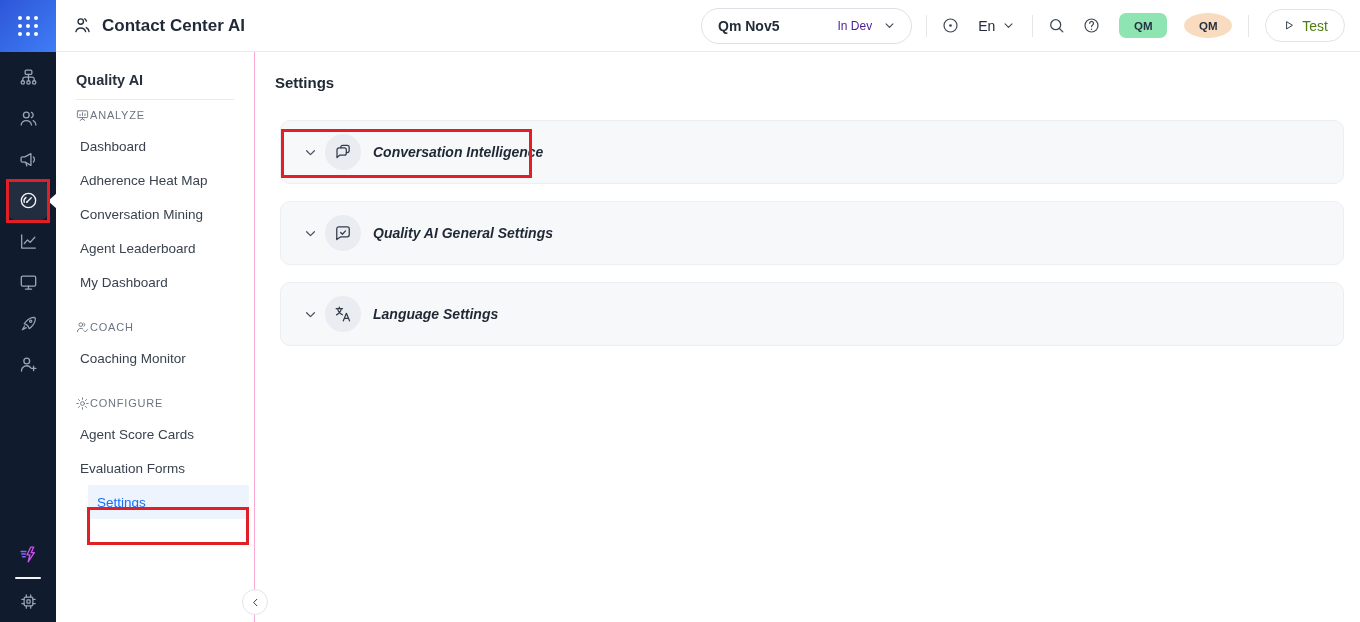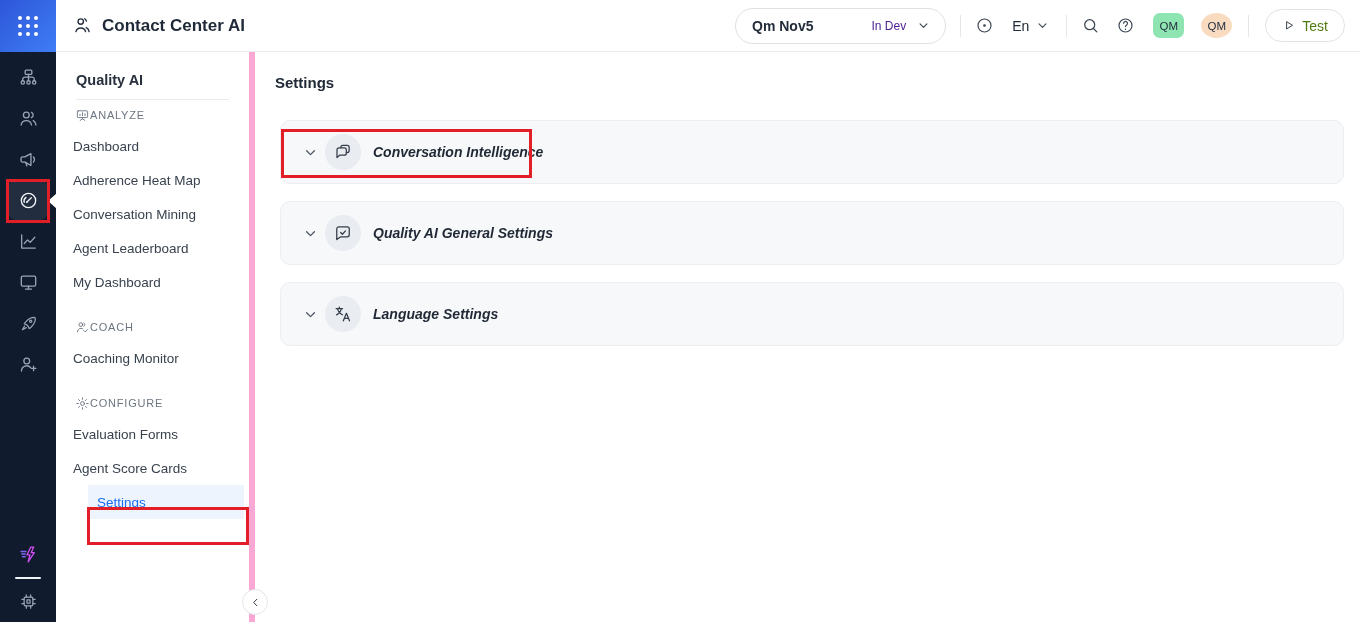--- a/index.html
+++ b/index.html
@@ -26,21 +26,21 @@
     border:1px solid #dde1e6;border-radius:18px;cursor:pointer;background:#fff;}
   .env-name{font-size:14px;font-weight:700;color:#232d3a;}
   .env-status{font-size:12px;color:#4c1d95;margin-left:48px;}
   .chev{width:15px;height:15px;color:#3f4854;}
   .vdiv{width:1px;height:22px;background:#e4e7ea;margin:0 14px;}
   .icon-btn{display:grid;place-items:center;cursor:pointer;color:#3c4754;}
   .icon-btn svg{width:19px;height:19px;}
   .lang{display:flex;align-items:center;gap:6px;cursor:pointer;margin:17px 2px;justify-content:center;}
   .lang-code{font-size:14px;color:#222c3a;}
   .avatars{display:flex;align-items:center;gap:17px;margin-left:18px;}
-  .avatar{width:31px;height:25px;display:grid;place-items:center;font-size:11.5px;font-weight:400;color:#253043;cursor:pointer;}
+  .avatar{width:48px;height:25px;display:grid;place-items:center;font-size:11.5px;font-weight:700;color:#253043;cursor:pointer;}
   .avatar.rounded-square{border-radius:7px;}
   .avatar.circle{border-radius:50%;}
   .test-btn{display:flex;align-items:center;gap:7px;height:33px;padding:0 16px;border:1px solid #dfe3e7;
     border-radius:17px;background:#fff;cursor:pointer;color:#27313e;}
   .test-btn svg{width:13px;height:13px;}
   .test-label{font-size:14px;color:#4d7c0f;}
   .sp16{width:16px;}
 
   
   .rail{position:absolute;left:0;top:52px;width:56px;height:570px;background:var(--railbg);
@@ -48,27 +48,27 @@
   .rail-item{width:40px;height:40px;display:grid;place-items:center;color:var(--railicon);
     border-radius:8px;cursor:pointer;margin-bottom:1px;}
   .rail-item svg{width:21px;height:21px;}
   .rail-item.active{background:#222e3f;color:#f2f5f9;}
   .rail-top{display:flex;flex-direction:column;align-items:center;margin-top:5px;}
   .rail-bottom{margin-top:auto;display:flex;flex-direction:column;align-items:center;}
   .rail-divider{width:26px;height:2px;background:#f2f4f7;border-radius:1px;margin:2px 0;}
 
   
   .sidebar{position:absolute;left:56px;top:52px;width:199px;height:570px;background:#fff;
-    border-right:6px solid #f9a8d4;z-index:1;}
+    border-right:1px solid #f9a8d4;z-index:1;}
   .sb-title{margin:18px 20px 0;font-size:14.5px;font-weight:700;color:#27303c;line-height:20px;}
   .sb-divider{height:1px;background:#e8eaed;margin:9px 20px 0;}
   .sb-section-header{display:flex;align-items:center;margin:5px 0 4px 19px;height:20px;color:#6e7884;}
   .sb-section-header svg{width:15px;height:15px;}
   .sb-section-label{font-size:11px;letter-spacing:.8px;color:#6b7580;}
-  .sb-item{height:34px;display:flex;align-items:center;padding-left:17px;font-size:13.5px;color:#39424e;cursor:pointer;}
+  .sb-item{height:34px;display:flex;align-items:center;padding-left:24px;font-size:13.5px;color:#39424e;cursor:pointer;}
   .sb-item.active{color:var(--blue);background:var(--bluebg);margin:0 5px 0 32px;padding-left:9px;border-radius:2px;}
   .sb-gap{height:13px;}
 
   
   .main{position:absolute;left:255px;top:52px;width:1105px;height:570px;background:#fff;}
   .main-title{margin:22px 0 0 20px;font-size:15px;font-weight:700;color:#202a36;line-height:18px;}
   .panels{margin:28px 0 0 25px;font-style:italic;}
   .panel{width:1064px;height:64px;background:var(--panelbg);border:1px solid #eceef2;border-radius:10px;
     margin-bottom:17px;display:flex;align-items:center;padding-left:21px;cursor:pointer;}
   .panel-chevron{width:17px;height:17px;color:#4b5563;}
@@ -310,22 +310,22 @@
       <div class="sb-gap"></div>
       <div class="sb-section-header">
         <span>
           <svg viewBox="0 0 24 24" fill="none" stroke="currentColor" stroke-width="1.5" stroke-linecap="round" stroke-linejoin="round">
             <circle cx="12" cy="12" r="3.1"></circle>
             <path d="M12 2.9v2.5M12 18.6v2.5M2.9 12h2.5M18.6 12h2.5M5.6 5.6l1.8 1.8M16.6 16.6l1.8 1.8M18.4 5.6l-1.8 1.8M7.4 16.6l-1.8 1.8"></path>
           </svg>
         </span>
         <span class="sb-section-label">CONFIGURE</span>
       </div>
+      <div class="sb-item">Agent Score Cards</div>
       <div class="sb-item">Evaluation Forms</div>
-      <div class="sb-item">Agent Score Cards</div>
       <div class="sb-item active">Settings</div>
     </div>
 </div>
 
 <div class="main">
   <div class="main-title">Settings</div>
   <div class="panels" id="panels">
       <div class="panel">
         <span class="panel-chevron">
           <svg viewBox="0 0 24 24" fill="none" stroke="currentColor" stroke-width="1.8" stroke-linecap="round" stroke-linejoin="round">

